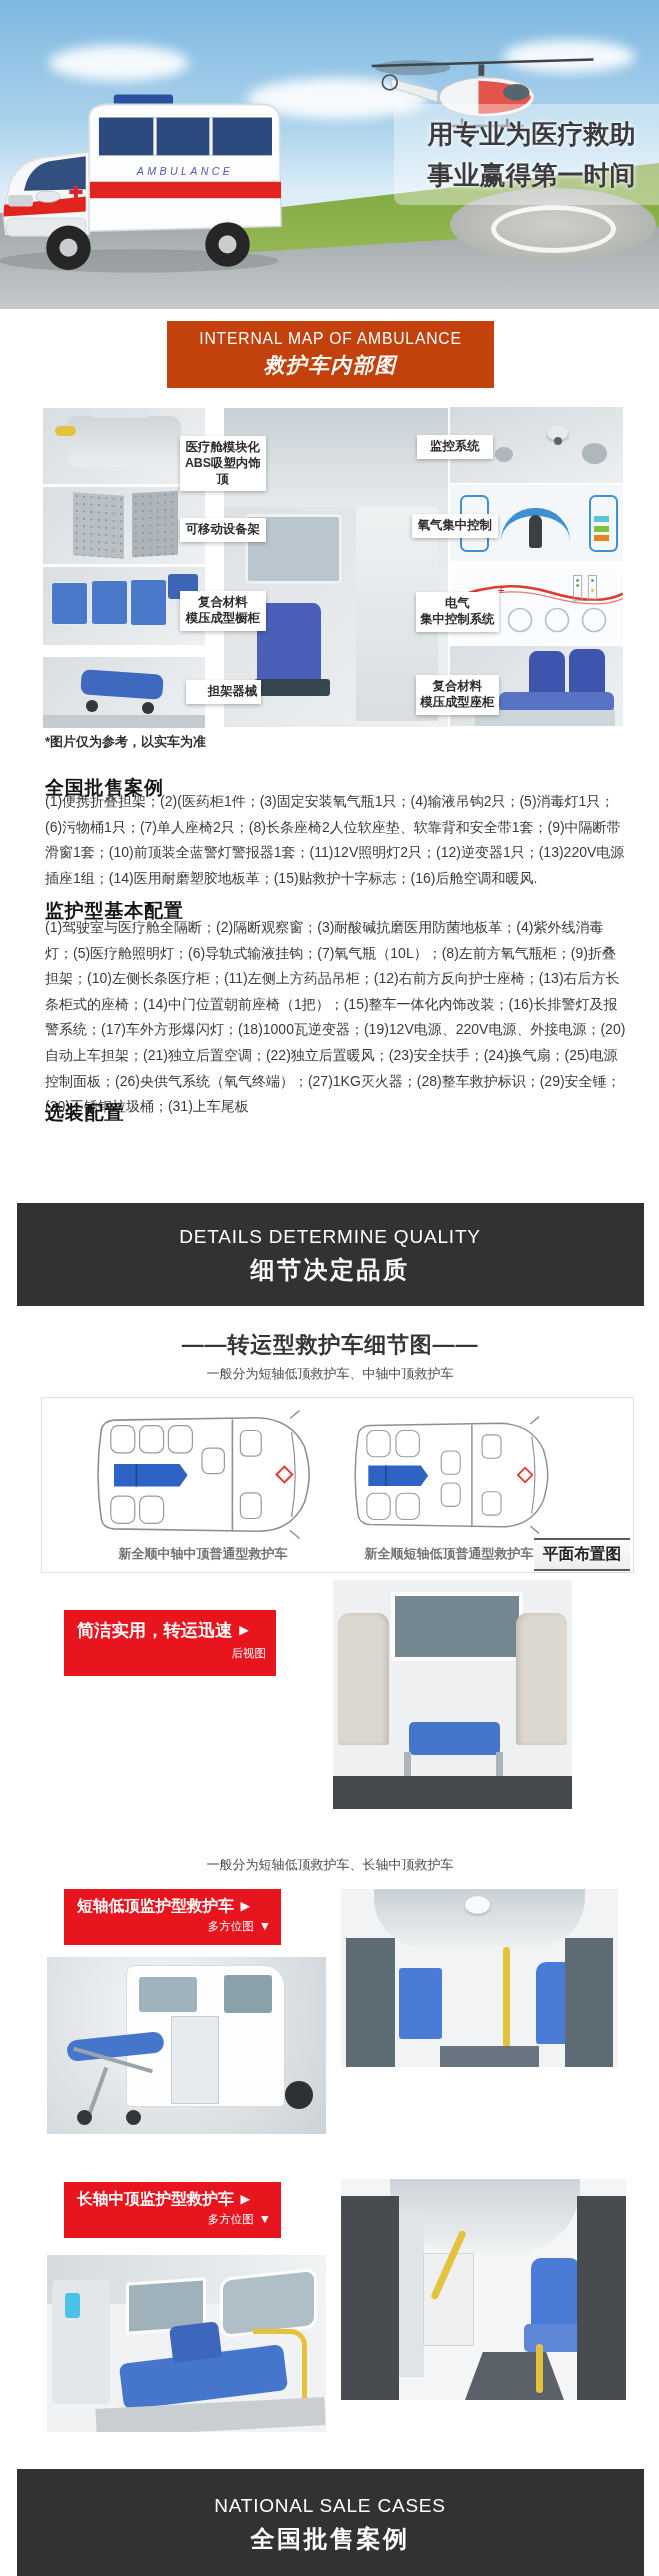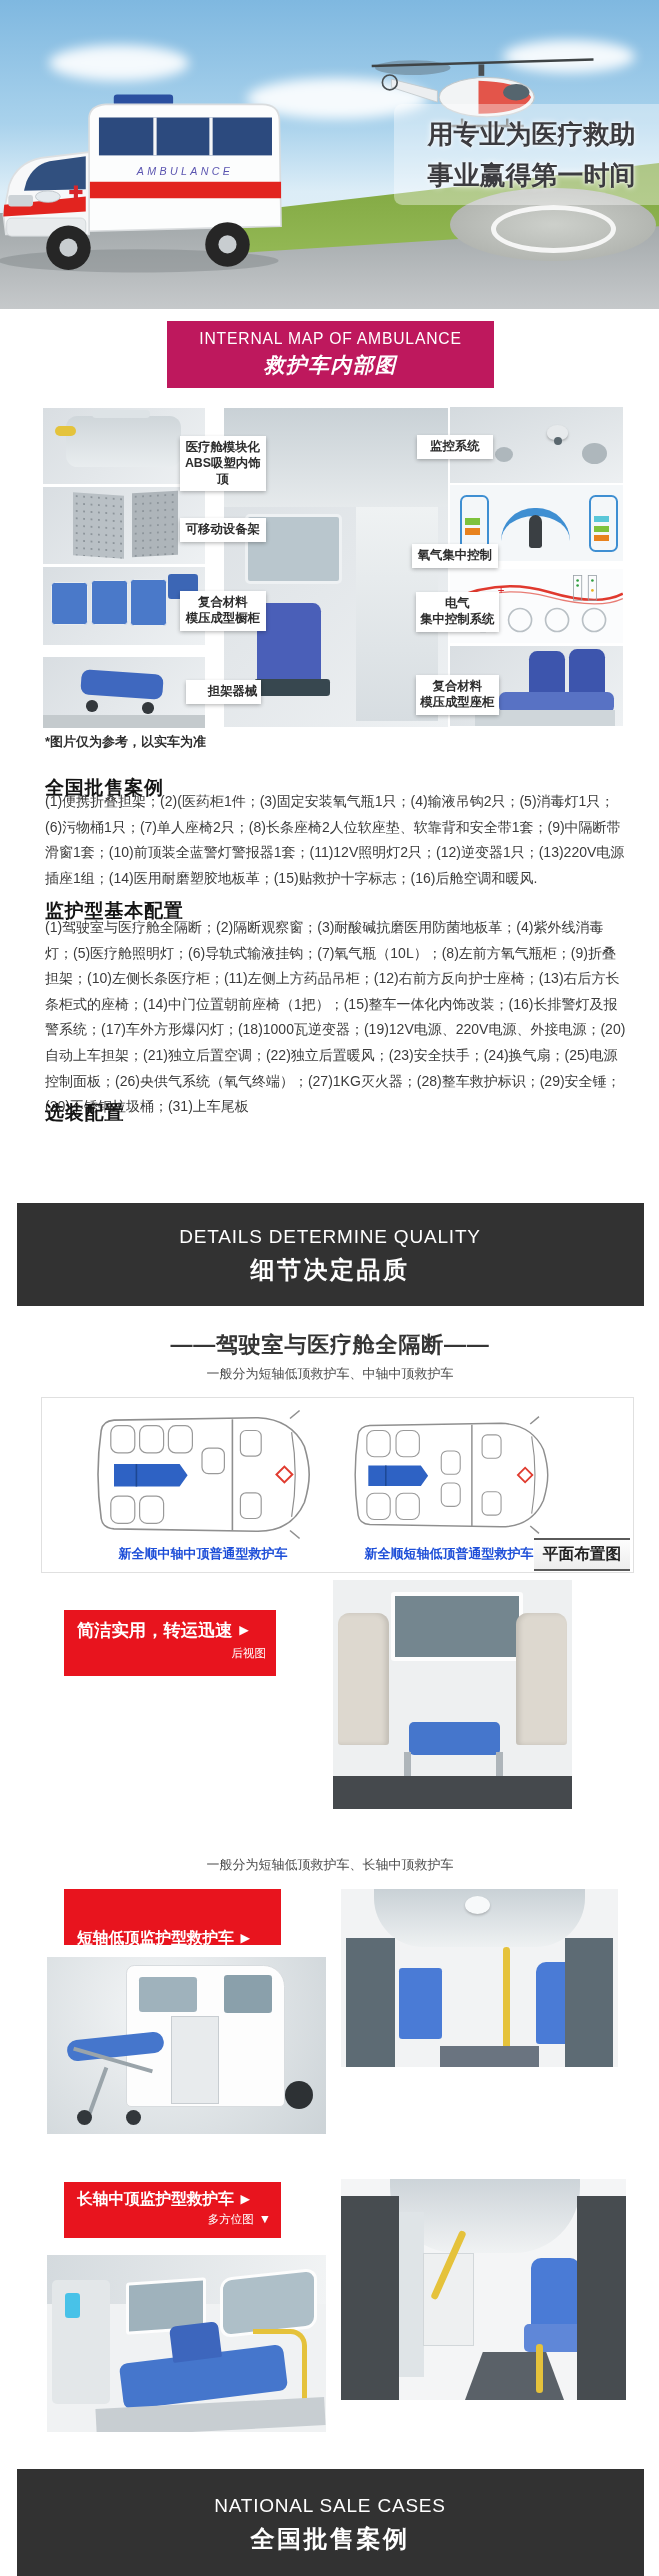--- a/index.html
+++ b/index.html
@@ -10,39 +10,39 @@
   #hero{left:0;top:0;width:660px;height:309px;background:linear-gradient(#7fb8e0 0%,#a9d2ec 40%,#dcedf7 62%,#e8f2f8 100%);overflow:hidden;}
   .cloud{position:absolute;background:rgba(255,255,255,.9);border-radius:50%;filter:blur(5.8px);}
   #hero-road{position:absolute;left:0;top:213px;width:660px;height:97px;background:linear-gradient(#9fa5a7,#c6c9cb);}
   #hero-grass{position:absolute;left:239px;top:162px;width:429px;height:91px;background:linear-gradient(#7da43e,#93b854);clip-path:polygon(0 55%,100% 0,100% 70%,0 100%);}
   #hero-pad{position:absolute;left:450px;top:188px;width:206px;height:73px;background:radial-gradient(#cdd0cb,#a8aba6);border-radius:50%;}
   #hero-pad-ring{position:absolute;left:41px;top:16.5px;width:115px;height:38px;border:5px solid rgba(255,255,255,.85);border-radius:50%;}
   #slogan-panel{position:absolute;left:394px;top:104px;width:266px;height:101px;background:rgba(255,255,255,.38);border-radius:8.2px 0 0 8.2px;}
   .slogan{position:absolute;left:403px;width:257px;text-align:center;font-size:26px;font-weight:bold;color:#3c3c40;text-shadow:0 0 6.6px rgba(255,255,255,.95),0 0 2.5px rgba(255,255,255,.9);white-space:nowrap;}
   #slogan1{top:117px;} #slogan2{top:158px;}
   
-  .red-banner{left:167px;top:321px;width:327px;height:67px;background:#be185d;color:#fff;text-align:center;}
+  .red-banner{left:167px;top:321px;width:327px;height:67px;background:#c2410c;color:#fff;text-align:center;}
   .red-banner .en{margin-top:9px;font-size:15.7px;letter-spacing:0.8px;}
   .red-banner .zh{margin-top:3.3px;font-size:20.6px;font-weight:bold;letter-spacing:1.6px;font-style:italic;}
   .dark-banner{left:16.5px;width:627px;background:#323232;color:#fff;text-align:center;}
   .dark-banner .en{font-size:19px;letter-spacing:0.8px;}
   .dark-banner .zh{margin-top:5.8px;font-size:24px;font-weight:bold;letter-spacing:2.5px;}
   
   .photo{position:absolute;background:linear-gradient(135deg,#d9dee2,#eef1f3);overflow:hidden;}
   .plabel{position:absolute;z-index:6;background:#fff;box-shadow:0 1.6px 4.1px rgba(0,0,0,.3);color:#2d2d2d;font-size:12.4px;font-weight:bold;line-height:15.7px;text-align:center;padding:4.1px 3.3px;}
   .shp{position:absolute;}
   
   .spec-h{position:absolute;left:45px;font-size:19px;font-weight:bold;color:#141414;letter-spacing:0.8px;}
   .spec-p{position:absolute;left:45px;width:581px;font-size:14px;line-height:25.6px;color:#3b3b3b;}
   #disclaimer{position:absolute;left:45px;top:733px;font-size:13px;font-weight:bold;color:#2e2e2e;}
   
   .sec-title{position:absolute;left:0;width:660px;text-align:center;font-size:22px;font-weight:bold;color:#353535;letter-spacing:0.8px;}
   .sec-sub{position:absolute;left:0;width:660px;text-align:center;font-size:13px;color:#4c4c4c;}
   #floorplan{position:absolute;left:41px;top:1397px;width:591px;height:174px;background:#fff;border:0.8px solid #e0e0e0;}
-  .fp-cap{position:absolute;font-size:13px;font-weight:bold;color:#1d4ed8;text-align:center;white-space:nowrap;}
+  .fp-cap{position:absolute;font-size:13px;font-weight:bold;color:#737373;text-align:center;white-space:nowrap;}
   #fp-badge{position:absolute;left:492px;top:140px;width:96px;padding:4.1px 0;text-align:center;font-size:15.7px;font-weight:bold;color:#222;border-top:2.5px solid #5a5a5a;border-bottom:2.5px solid #5a5a5a;background:linear-gradient(#fdfdfd,#ededed);}
   .red-tag{position:absolute;background:#e8141e;color:#fff;padding:8.2px 10px 6.6px 13px;box-sizing:border-box;}
   .red-tag .t1{font-weight:bold;white-space:nowrap;display:flex;align-items:center;gap:6.6px;}
   .red-tag .t2{text-align:right;font-size:11.5px;margin-top:4.1px;display:flex;justify-content:flex-end;align-items:center;gap:5px;}
   .tri{font-size:12.4px;line-height:1;}
 </style>
 </head>
 <body>
 
 <div id="page">
@@ -193,21 +193,21 @@
     <div class="shp" style="left:79px;top:5px;width:36px;height:51px;background:#3d55ad;border-radius:8.2px 8.2px 3.3px 3.3px;"></div>
     <div class="shp" style="left:119px;top:3.3px;width:36px;height:53px;background:#3d55ad;border-radius:8.2px 8.2px 3.3px 3.3px;"></div>
     <div class="shp" style="left:49px;top:46px;width:115px;height:21.4px;background:#5872c4;border-radius:6.6px;"></div>
     <div class="shp" style="left:25px;top:64px;width:140px;height:15.7px;background:#cfd6da;"></div>
   </div>
 
   <div class="plabel" style="left:417px;top:435px;width:69px;">
     <span style="display:block">监控系统</span>
     <span style="display:block"></span>
   </div>
-  <div class="plabel" style="left:412px;top:544px;width:79px;font-family:Liberation Serif, serif;">
+  <div class="plabel" style="left:412px;top:514px;width:79px;font-family:Liberation Serif, serif;">
     <span style="display:block">氧气集中控制</span>
     <span style="display:block"></span>
   </div>
   <div class="plabel" style="left:416px;top:592px;width:76px;">
     <span style="display:block">电气</span>
     <span style="display:block">集中控制系统</span>
   </div>
   <div class="plabel" style="left:416px;top:675px;width:76px;">
     <span style="display:block">复合材料</span>
     <span style="display:block">模压成型座柜</span>
@@ -221,21 +221,21 @@
   <h3 class="spec-h" style="top:879px;">监护型基本配置</h3>
   <p class="spec-p" style="top:901px;">(1)驾驶室与医疗舱全隔断；(2)隔断观察窗；(3)耐酸碱抗磨医用防菌地板革；(4)紫外线消毒灯；(5)医疗舱照明灯；(6)导轨式输液挂钩；(7)氧气瓶（10L）；(8)左前方氧气瓶柜；(9)折叠担架；(10)左侧长条医疗柜；(11)左侧上方药品吊柜；(12)右前方反向护士座椅；(13)右后方长条柜式的座椅；(14)中门位置朝前座椅（1把）；(15)整车一体化内饰改装；(16)长排警灯及报警系统；(17)车外方形爆闪灯；(18)1000瓦逆变器；(19)12V电源、220V电源、外接电源；(20)自动上车担架；(21)独立后置空调；(22)独立后置暖风；(23)安全扶手；(24)换气扇；(25)电源控制面板；(26)央供气系统（氧气终端）；(27)1KG灭火器；(28)整车救护标识；(29)安全锤；(30)不锈钢垃圾桶；(31)上车尾板</p>
 
   <h3 class="spec-h" style="top:1081px;">选装配置</h3>
 
   <div class="abs dark-banner" style="top:1203px;height:103px;">
     <div class="en" style="margin-top:23px;">DETAILS DETERMINE QUALITY</div>
     <div class="zh">细节决定品质</div>
   </div>
 
-  <div class="sec-title" style="top:1330px;">——驾驶室与医疗舱全隔断——</div>
+  <div class="sec-title" style="top:1330px;">——转运型救护车细节图——</div>
   <div class="sec-sub" style="top:1365px;">一般分为短轴低顶救护车、中轴中顶救护车</div>
 
   <div id="floorplan">
     <svg class="abs" style="left:48px;top:8.2px;" width="224" height="137" viewBox="0 0 280 170">
       <path d="M14,30 Q6,85 14,140 Q16,152 30,153 L210,156 Q252,156 268,120 Q274,100 274,85 Q274,70 268,50 Q252,16 210,14 L30,17 Q16,18 14,30 Z" fill="#fff" stroke="#8f8f8f" stroke-width="2"></path>
       <line x1="178" y1="16" x2="178" y2="155" stroke="#8f8f8f" stroke-width="2"></line>
       <path d="M252,32 Q261,85 252,138" fill="none" stroke="#8f8f8f" stroke-width="1.5"></path>
       <g fill="none" stroke="#9a9a9a" stroke-width="1.5">
         <rect x="26" y="24" width="30" height="34" rx="9"></rect>
         <rect x="62" y="24" width="30" height="34" rx="9"></rect>
@@ -292,21 +292,21 @@
     <div class="shp" style="left:183px;top:33px;width:51px;height:132px;background:#ddd8cf;border-radius:11.5px 11.5px 3.3px 3.3px;box-shadow:inset 3.3px 0 5px rgba(0,0,0,.12);"></div>
     <div class="shp" style="left:76px;top:142px;width:91px;height:33px;background:#4576cc;border-radius:5px;"></div>
     <div class="shp" style="left:71px;top:172px;width:6.6px;height:28px;background:#aeb5ba;"></div>
     <div class="shp" style="left:163px;top:172px;width:6.6px;height:28px;background:#aeb5ba;"></div>
     <div class="shp" style="left:0;top:196px;width:239px;height:33px;background:#45494d;"></div>
   </div>
 
   <div class="sec-sub" style="top:1856px;">一般分为短轴低顶救护车、长轴中顶救护车</div>
 
   <div class="red-tag" style="left:64px;top:1889px;width:217px;height:56px;padding-top:6.6px;">
-    <div class="t1" style="font-size:15.7px;margin-top:32px;">
+    <div class="t1" style="font-size:15.7px;">
       <span>短轴低顶监护型救护车</span>
       <span class="tri">▶</span>
     </div>
     <div class="t2" style="margin-top:2.5px;">
       <span>多方位图</span>
       <span class="tri">▼</span>
     </div>
   </div>
   <div class="photo" style="left:341px;top:1889px;width:277px;height:178px;background:#f2f3f4;">
     <div class="shp" style="left:33px;top:0;width:211px;height:58px;background:linear-gradient(#c9d1d6,#eef1f2);border-radius:0 0 49px 49px;"></div>

